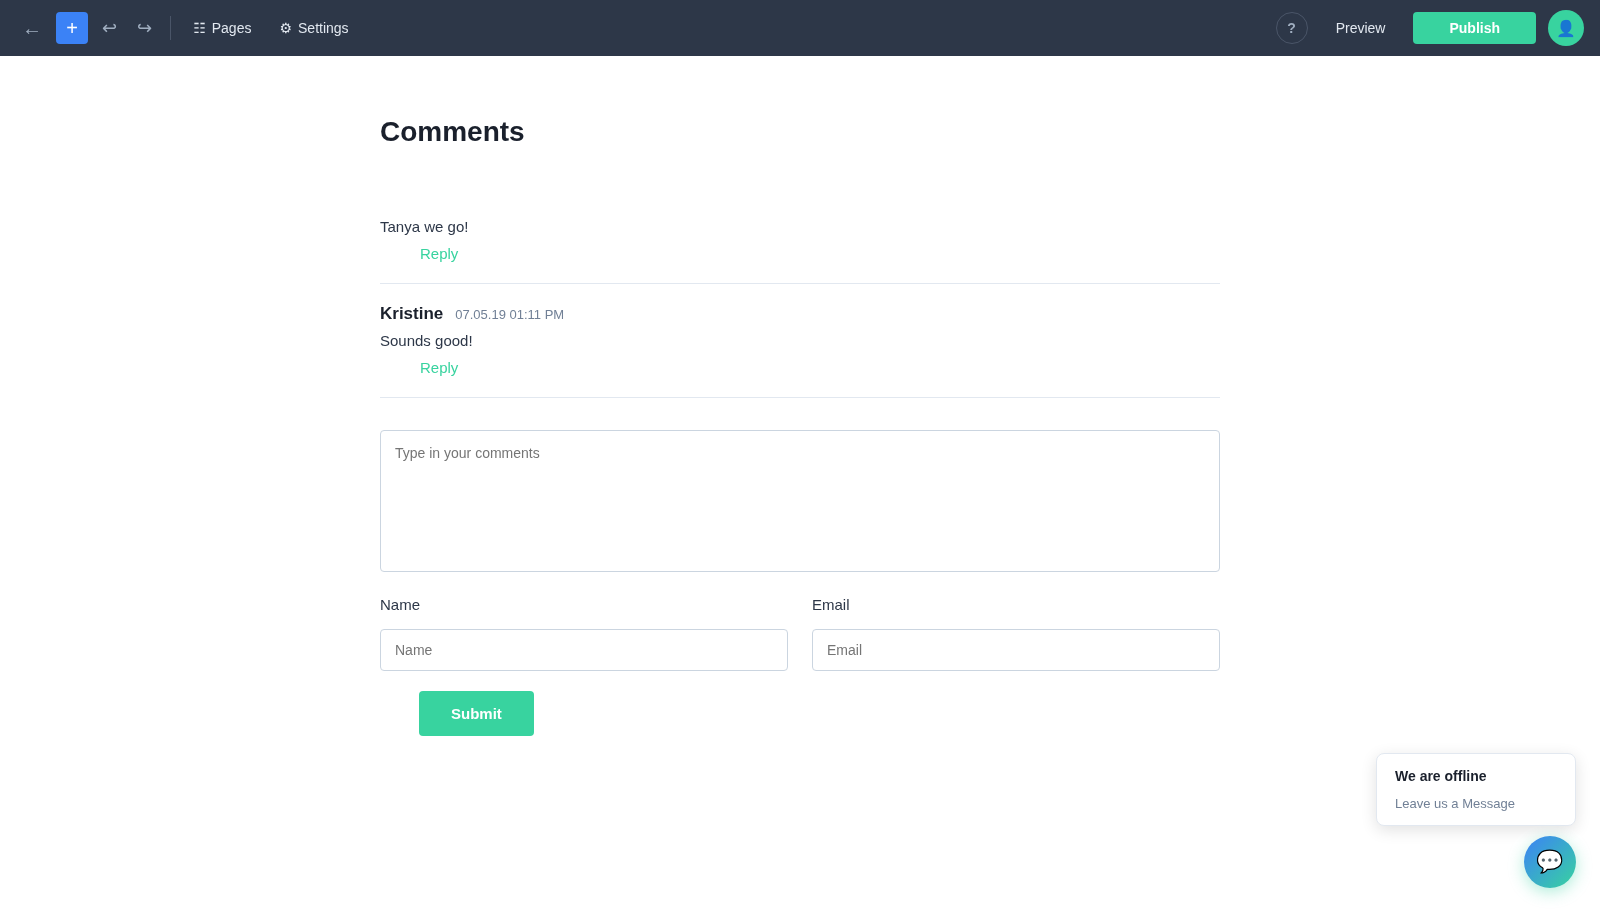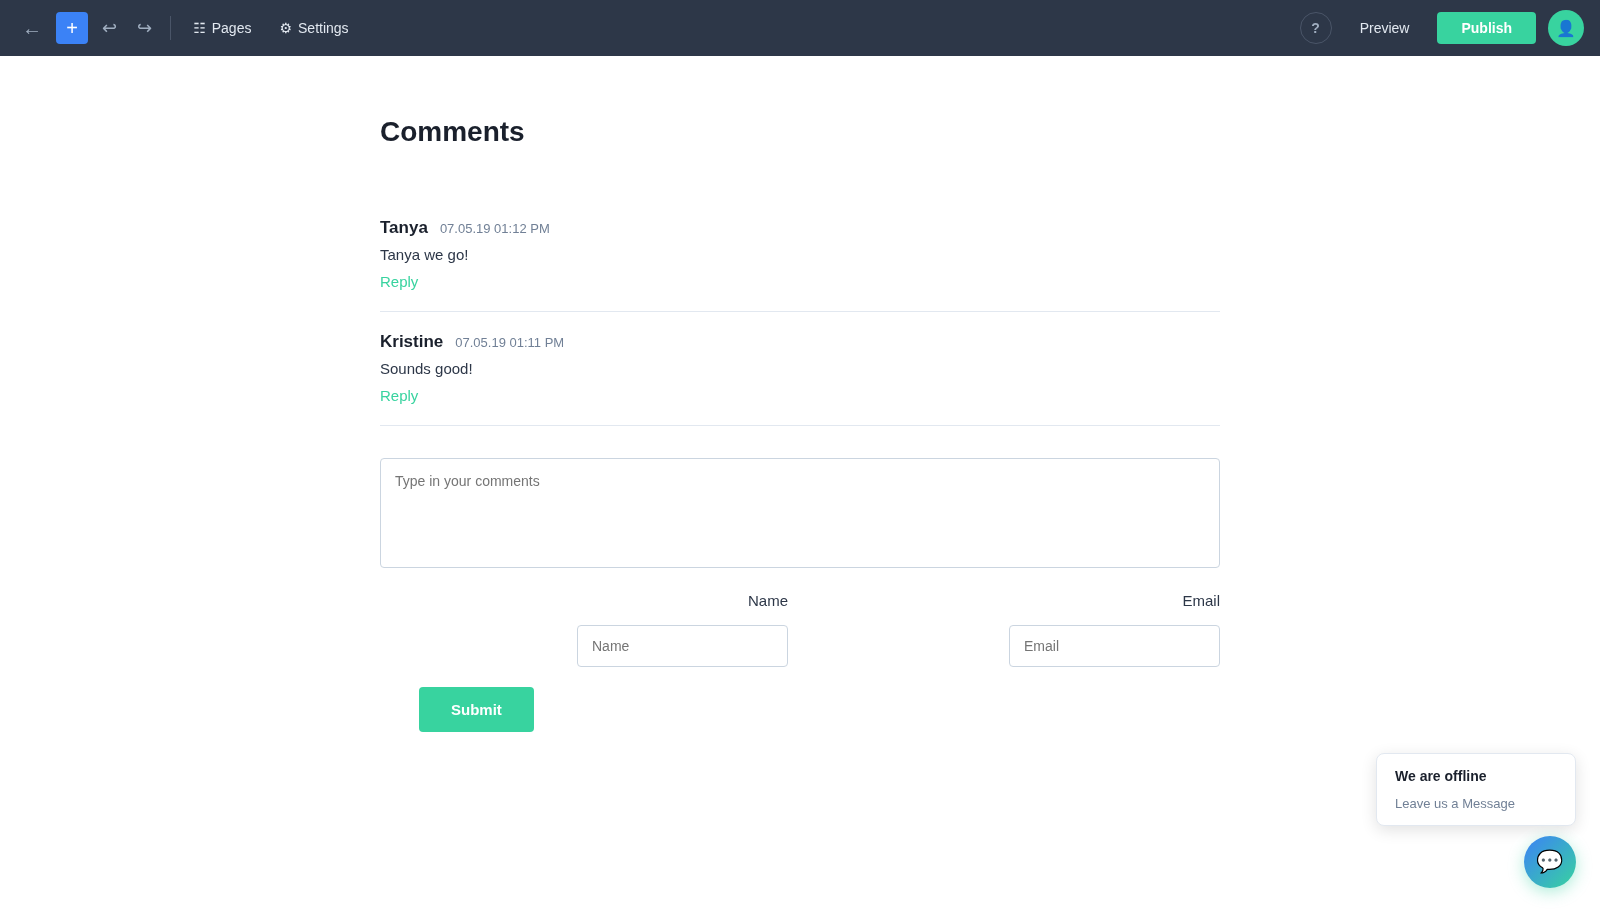--- a/index.html
+++ b/index.html
@@ -45,21 +45,21 @@
       display: flex; align-items: center; justify-content: center;
       cursor: pointer; font-size: 14px; font-weight: bold;
     }
     .preview-btn {
       background: none; border: none; color: #e2e8f0;
       font-size: 14px; cursor: pointer; padding: 8px 16px;
     }
     .publish-btn {
       background: #38d39f; border: none; color: #fff;
       font-size: 14px; font-weight: 600; cursor: pointer;
-      padding: 8px 24px; border-radius: 4px;
+      padding: 8px 36px; border-radius: 4px;
     }
     .avatar {
       width: 36px; height: 36px; border-radius: 50%;
       background: #38d39f; display: flex; align-items: center; justify-content: center;
       color: #fff; font-size: 16px; cursor: pointer;
     }
 
     
     .main-content {
       max-width: 1120px;
@@ -99,36 +99,37 @@
     .comment-text {
       font-size: 15px;
       color: #2d3748;
       margin-bottom: 10px;
     }
     .reply-link {
       color: #38d39f;
       font-size: 15px;
       cursor: pointer;
       text-decoration: none;
+      margin-left: 40px;
     }
 
     
     .comment-form {
       margin-top: 32px;
     }
     .form-label {
       font-size: 15px;
       font-weight: 500;
       color: #2d3748;
       margin-bottom: 8px;
       display: block;
     }
     .comment-textarea {
       width: 100%;
-      height: 110px;
+      height: 142px;
       border: 1px solid #cbd5e0;
       border-radius: 4px;
       padding: 14px;
       font-size: 14px;
       color: #a0aec0;
       resize: none;
       outline: none;
       font-family: inherit;
       margin-bottom: 20px;
     }
@@ -136,21 +137,20 @@
     .form-row {
       display: flex;
       gap: 24px;
       margin-bottom: 20px;
     }
     .form-group {
       flex: 1;
       display: flex;
       flex-direction: column;
       gap: 8px;
-      align-items: flex-end;
     }
     .form-input {
       border: 1px solid #cbd5e0;
       border-radius: 4px;
       padding: 12px 14px;
       font-size: 14px;
       color: #a0aec0;
       outline: none;
       font-family: inherit;
     }
@@ -234,24 +234,20 @@
     <button class="publish-btn">Publish</button>
     <div class="avatar">👤</div>
   </div>
 </header>
 
 <main class="main-content">
 
   <h1 class="comments-title">Comments</h1>
 
   <div class="comment-item">
-    <div class="comment-header">
-      <span class="comment-author">Tanya</span>
-      <span class="comment-date">07.05.19 01:12 PM</span>
-    </div>
     <p class="comment-text">Tanya we go!</p>
     <a class="reply-link" href="#">Reply</a>
   </div>
 
   <div class="comment-item">
     <div class="comment-header">
       <span class="comment-author">Kristine</span>
       <span class="comment-date">07.05.19 01:11 PM</span>
     </div>
     <p class="comment-text">Sounds good!</p>

